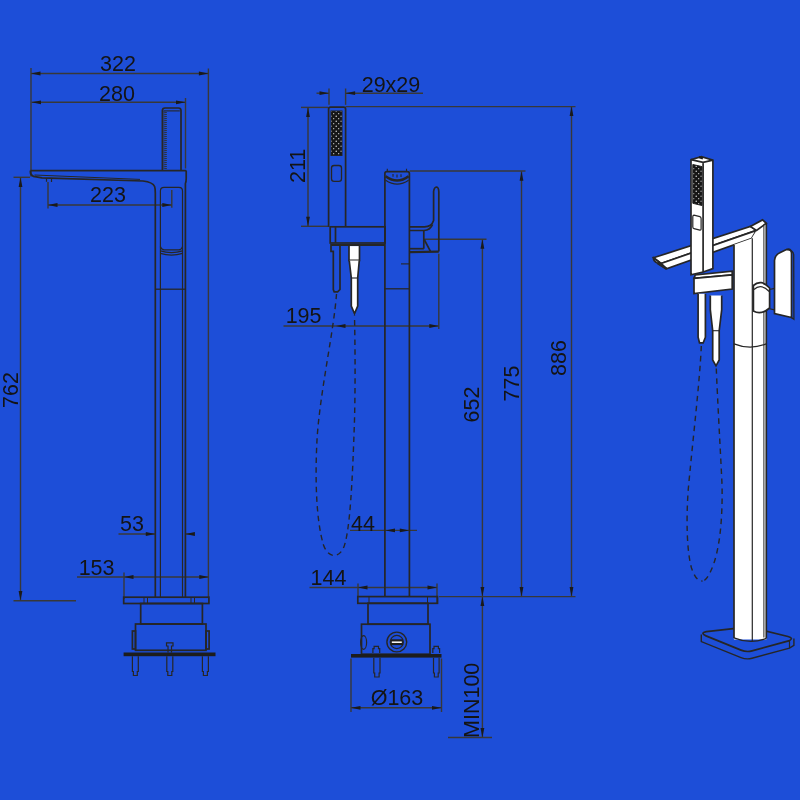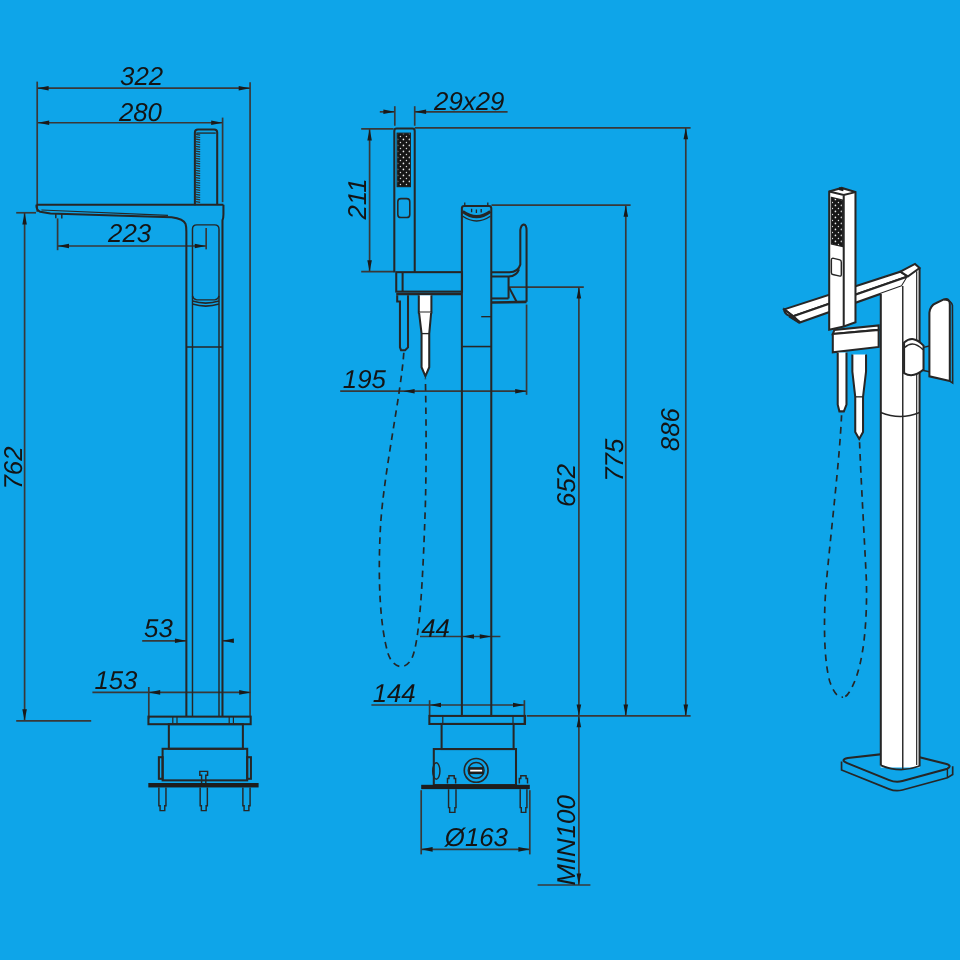--- a/index.html
+++ b/index.html
@@ -1,16 +1,16 @@
 <!DOCTYPE html>
 <html><head>
 <meta charset="utf-8">
 <style>
   html,body{margin:0;padding:0;background:#ffffff;}
-  .wrap{width:800px;height:800px;position:relative;background:#0ea5e9;font-style:italic;}
+  .wrap{width:800px;height:800px;position:relative;background:#1d4ed8;}
   svg{position:absolute;top:0;left:0;}
   text{font-family:"Liberation Sans",sans-serif;fill:#141414;}
 </style>
 </head>
 <body>
 <div class="wrap">
 <svg width="800" height="800" viewBox="0 0 800 800">
 <defs>
 <pattern id="spk" width="5" height="5" patternUnits="userSpaceOnUse">
   <rect width="5" height="5" fill="#161616"></rect>

